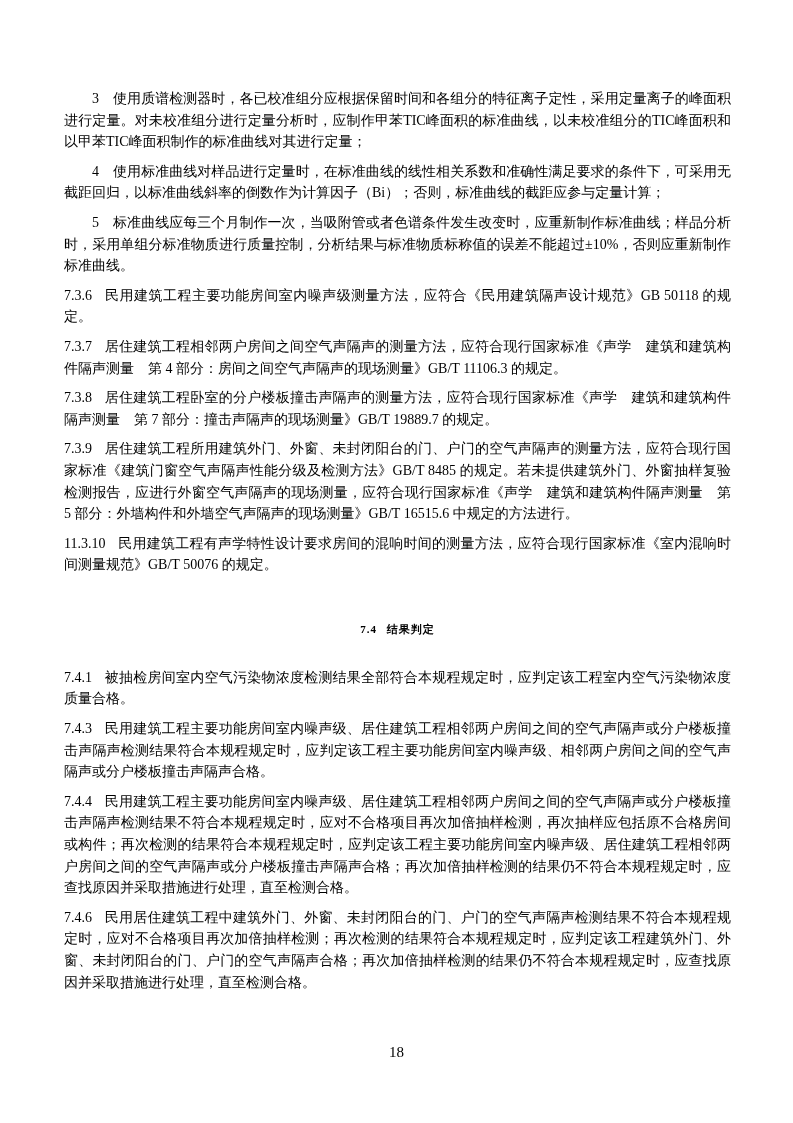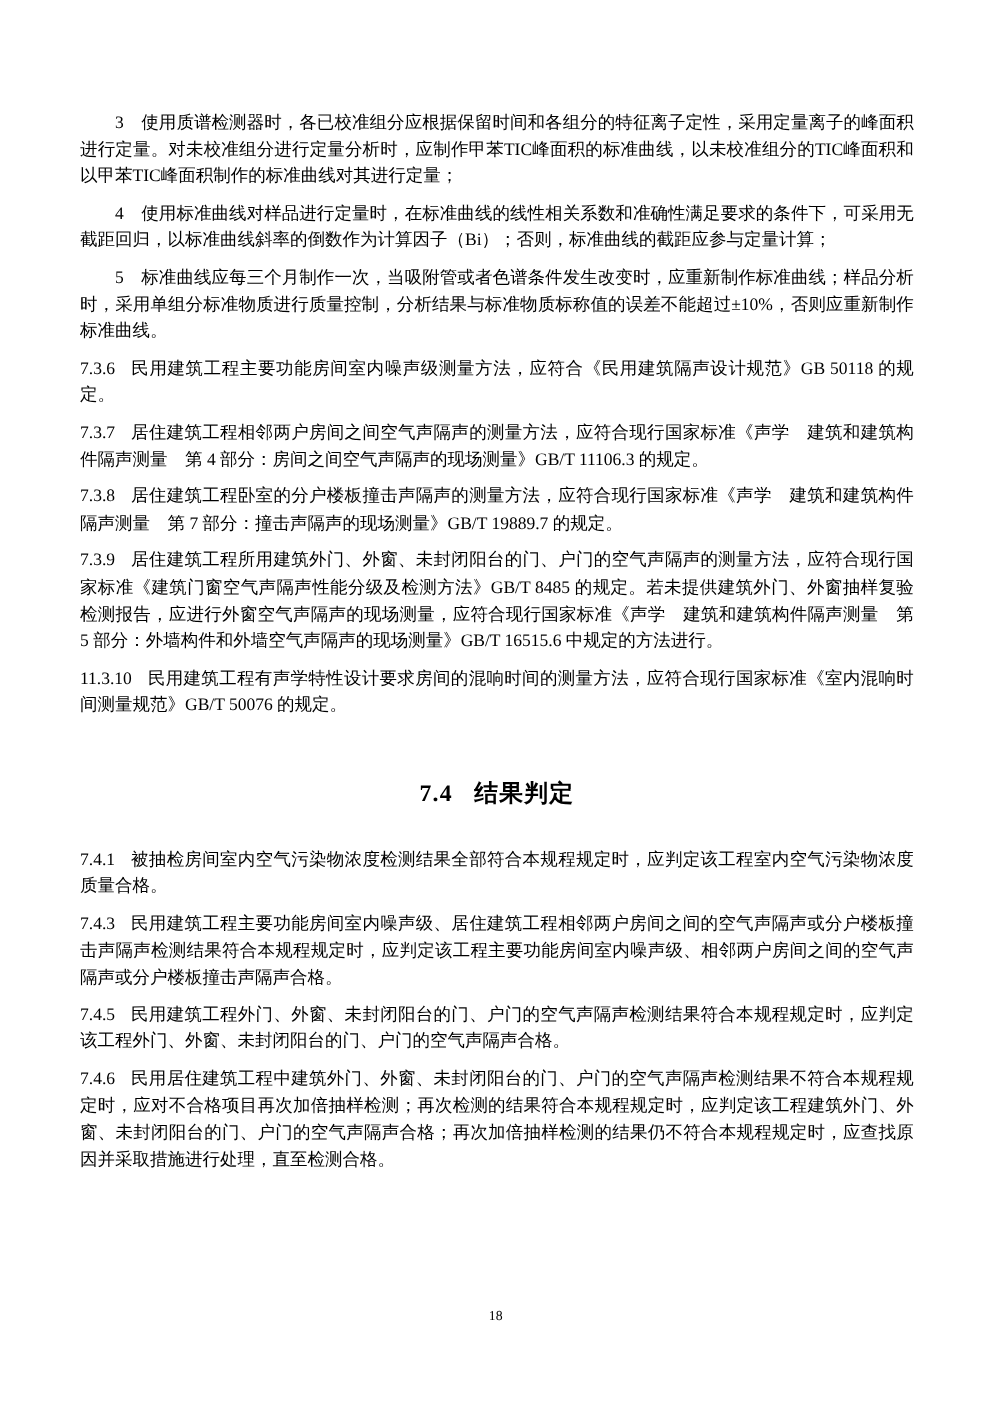--- a/index.html
+++ b/index.html
@@ -32,37 +32,37 @@
   .li-num {
     margin-right: 1em;
   }
   .clause-num {
     font-weight: normal;
     margin-right: 0.9em;
     white-space: nowrap;
   }
   .section-heading {
     text-align: center;
-    font-size: 19px;
+    font-size: 11px;
     font-weight: bold;
     margin: 46px 0 30px 0;
     letter-spacing: 1px;
   }
   .section-title {
     margin-left: 0.9em;
   }
   .page-footer {
     position: absolute;
     left: 0;
     right: 0;
     bottom: 62px;
     text-align: center;
   }
   .page-num {
-    font-size: 11px;
+    font-size: 15px;
   }
 </style>
 </head>
 <body>
 
 <div class="page">
 
   <p class="para indent"><span class="li-num">3</span><span>使用质谱检测器时，各已校准组分应根据保留时间和各组分的特征离子定性，采用定量离子的峰面积进行定量。对未校准组分进行定量分析时，应制作甲苯TIC峰面积的标准曲线，以未校准组分的TIC峰面积和以甲苯TIC峰面积制作的标准曲线对其进行定量；</span></p>
 
   <p class="para indent"><span class="li-num">4</span><span>使用标准曲线对样品进行定量时，在标准曲线的线性相关系数和准确性满足要求的条件下，可采用无截距回归，以标准曲线斜率的倒数作为计算因子（Bi）；否则，标准曲线的截距应参与定量计算；</span></p>
@@ -79,22 +79,22 @@
 
   <p class="para"><span class="clause-num">11.3.10</span><span>民用建筑工程有声学特性设计要求房间的混响时间的测量方法，应符合现行国家标准《室内混响时间测量规范》GB/T 50076 的规定。</span></p>
 
   <h2 class="section-heading"><span>7.4</span><span class="section-title">结果判定</span></h2>
 
   <p class="para"><span class="clause-num">7.4.1</span><span>被抽检房间室内空气污染物浓度检测结果全部符合本规程规定时，应判定该工程室内空气污染物浓度质量合格。</span></p>
 
 
   <p class="para"><span class="clause-num">7.4.3</span><span>民用建筑工程主要功能房间室内噪声级、居住建筑工程相邻两户房间之间的空气声隔声或分户楼板撞击声隔声检测结果符合本规程规定时，应判定该工程主要功能房间室内噪声级、相邻两户房间之间的空气声隔声或分户楼板撞击声隔声合格。</span></p>
 
+  <p class="para"><span class="clause-num">7.4.4</span><span>民用建筑工程主要功能房间室内噪声级、居住建筑工程相邻两户房间之间的空气声隔声或分户楼板撞击声隔声检测结果不符合本规程规定时，应对不合格项目再次加倍抽样检测，再次抽样应包括原不合格房间或构件；再次检测的结果符合本规程规定时，应判定该工程主要功能房间室内噪声级、居住建筑工程相邻两户房间之间的空气声隔声或分户楼板撞击声隔声合格；再次加倍抽样检测的结果仍不符合本规程规定时，应查找原因并采取措施进行处理，直至检测合格。</span></p>
 
-  <p class="para"><span class="clause-num">7.4.5</span><span>民用建筑工程外门、外窗、未封闭阳台的门、户门的空气声隔声检测结果符合本规程规定时，应判定该工程外门、外窗、未封闭阳台的门、户门的空气声隔声合格。</span></p>
 
   <p class="para"><span class="clause-num">7.4.6</span><span>民用居住建筑工程中建筑外门、外窗、未封闭阳台的门、户门的空气声隔声检测结果不符合本规程规定时，应对不合格项目再次加倍抽样检测；再次检测的结果符合本规程规定时，应判定该工程建筑外门、外窗、未封闭阳台的门、户门的空气声隔声合格；再次加倍抽样检测的结果仍不符合本规程规定时，应查找原因并采取措施进行处理，直至检测合格。</span></p>
 
   <div class="page-footer">
     <span class="page-num">18</span>
   </div>
 
 </div>
 
 </body></html>

